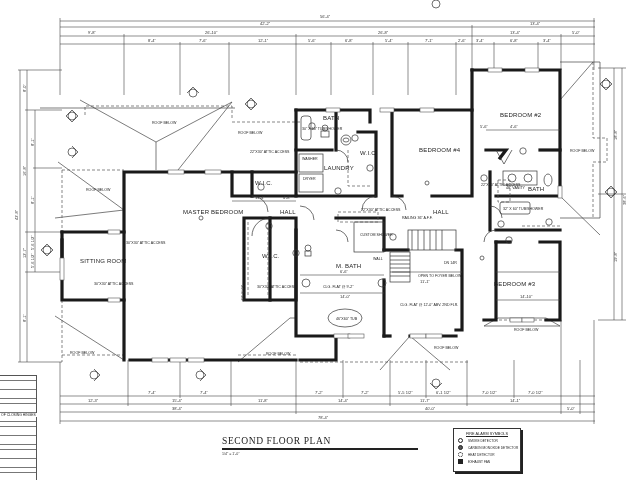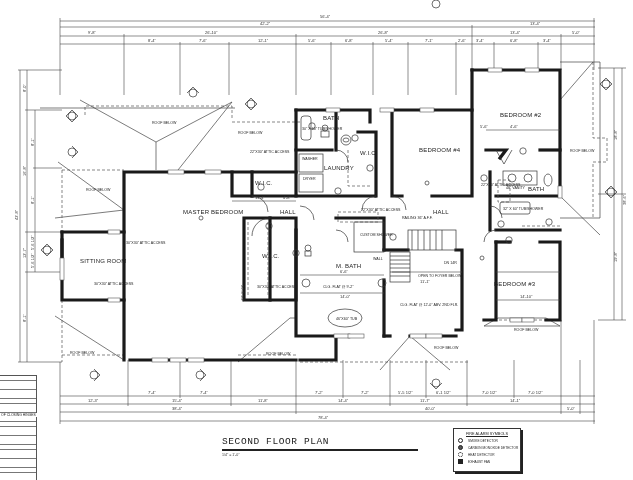--- a/index.html
+++ b/index.html
@@ -9,21 +9,21 @@
   .thin { stroke: #333; stroke-width: 0.7; fill: none; }
   .dim { stroke: #444; stroke-width: 0.6; fill: none; }
   .dash { stroke: #555; stroke-width: 0.7; fill: none; stroke-dasharray: 3 2; }
   .roof { stroke: #444; stroke-width: 0.7; fill: none; }
   .win { stroke: #555; stroke-width: 0.6; fill: #fff; }
   .lbl { font-family: "Liberation Sans", sans-serif; fill: #222; }
   .room { font-size: 6px; letter-spacing: 0.2px; }
   .small { font-size: 3.6px; }
   .dimtxt { font-size: 4px; fill: #333; }
   .title-block { position: absolute; left: 222px; top: 436px; width: 200px; }
-  .title { font-family: Liberation Mono, monospace; font-size: 9.5px; letter-spacing: 0.6px; color: #222; padding-left: 0px; }
+  .title { font-family: Liberation Serif, serif; font-size: 9.5px; letter-spacing: 0.6px; color: #222; padding-left: 0px; }
   .title-rule { height: 2px; background: #222; margin-top: 2px; width: 196px; }
   .scale { font-family: "Liberation Sans", sans-serif; font-size: 3.6px; color: #333; margin-top: 2px; }
   .legend { position: absolute; left: 453px; top: 428px; width: 66px; height: 42px; border: 1px solid #333; background: #fff; box-shadow: 2px 2px 0 #222; font-family: "Liberation Sans", sans-serif; }
   .legend-title { font-size: 3.8px; text-align: center; text-decoration: underline; margin-top: 3px; color: #222; }
   .legend-item { display: flex; align-items: center; font-size: 3.2px; color: #222; margin: 2px 0 0 4px; }
   .legend-sym { width: 5px; height: 5px; border: 0.6px solid #222; border-radius: 50%; margin-right: 5px; display: inline-block; box-sizing: border-box; }
   .legend-sym.filled { background: #555; }
   .legend-sym.dotted { border-style: dotted; }
   .legend-sym.square { border-radius: 0; background: #222; }
   .sched { position: absolute; left: 0; top: 375px; width: 36px; height: 105px; border: 0.7px solid #555; border-left: none; background: repeating-linear-gradient(to bottom, #fff 0, #fff 4px, #777 4px, #777 4.6px); }

